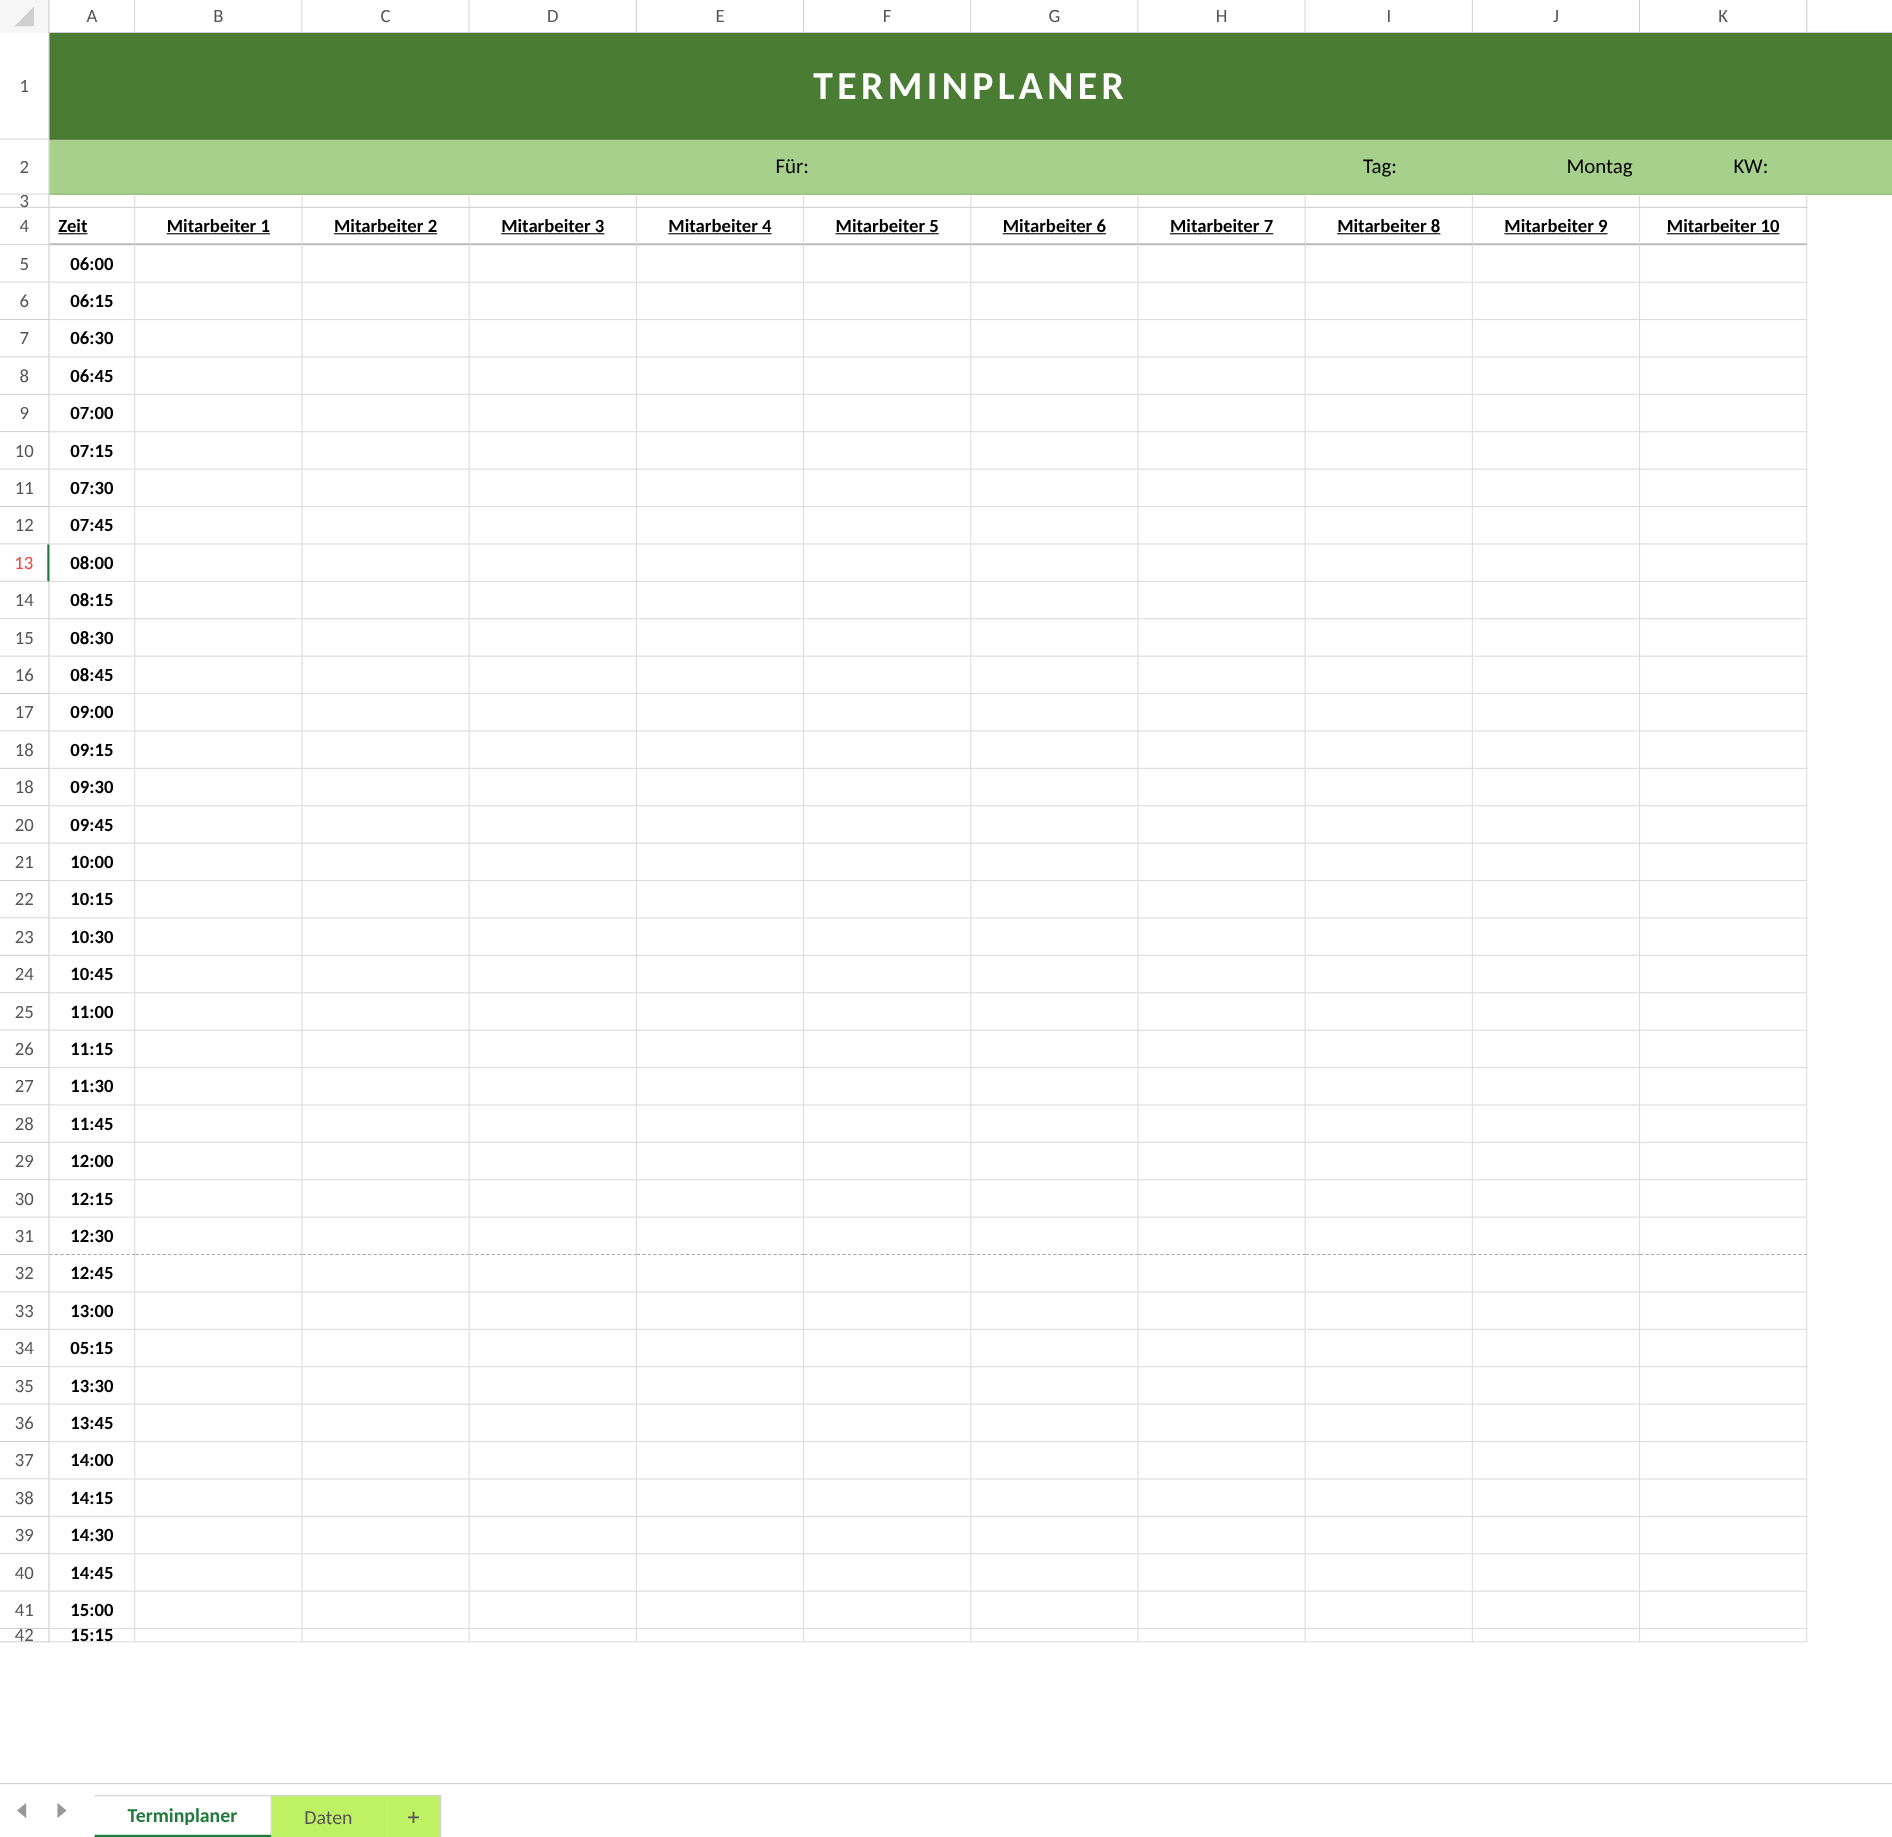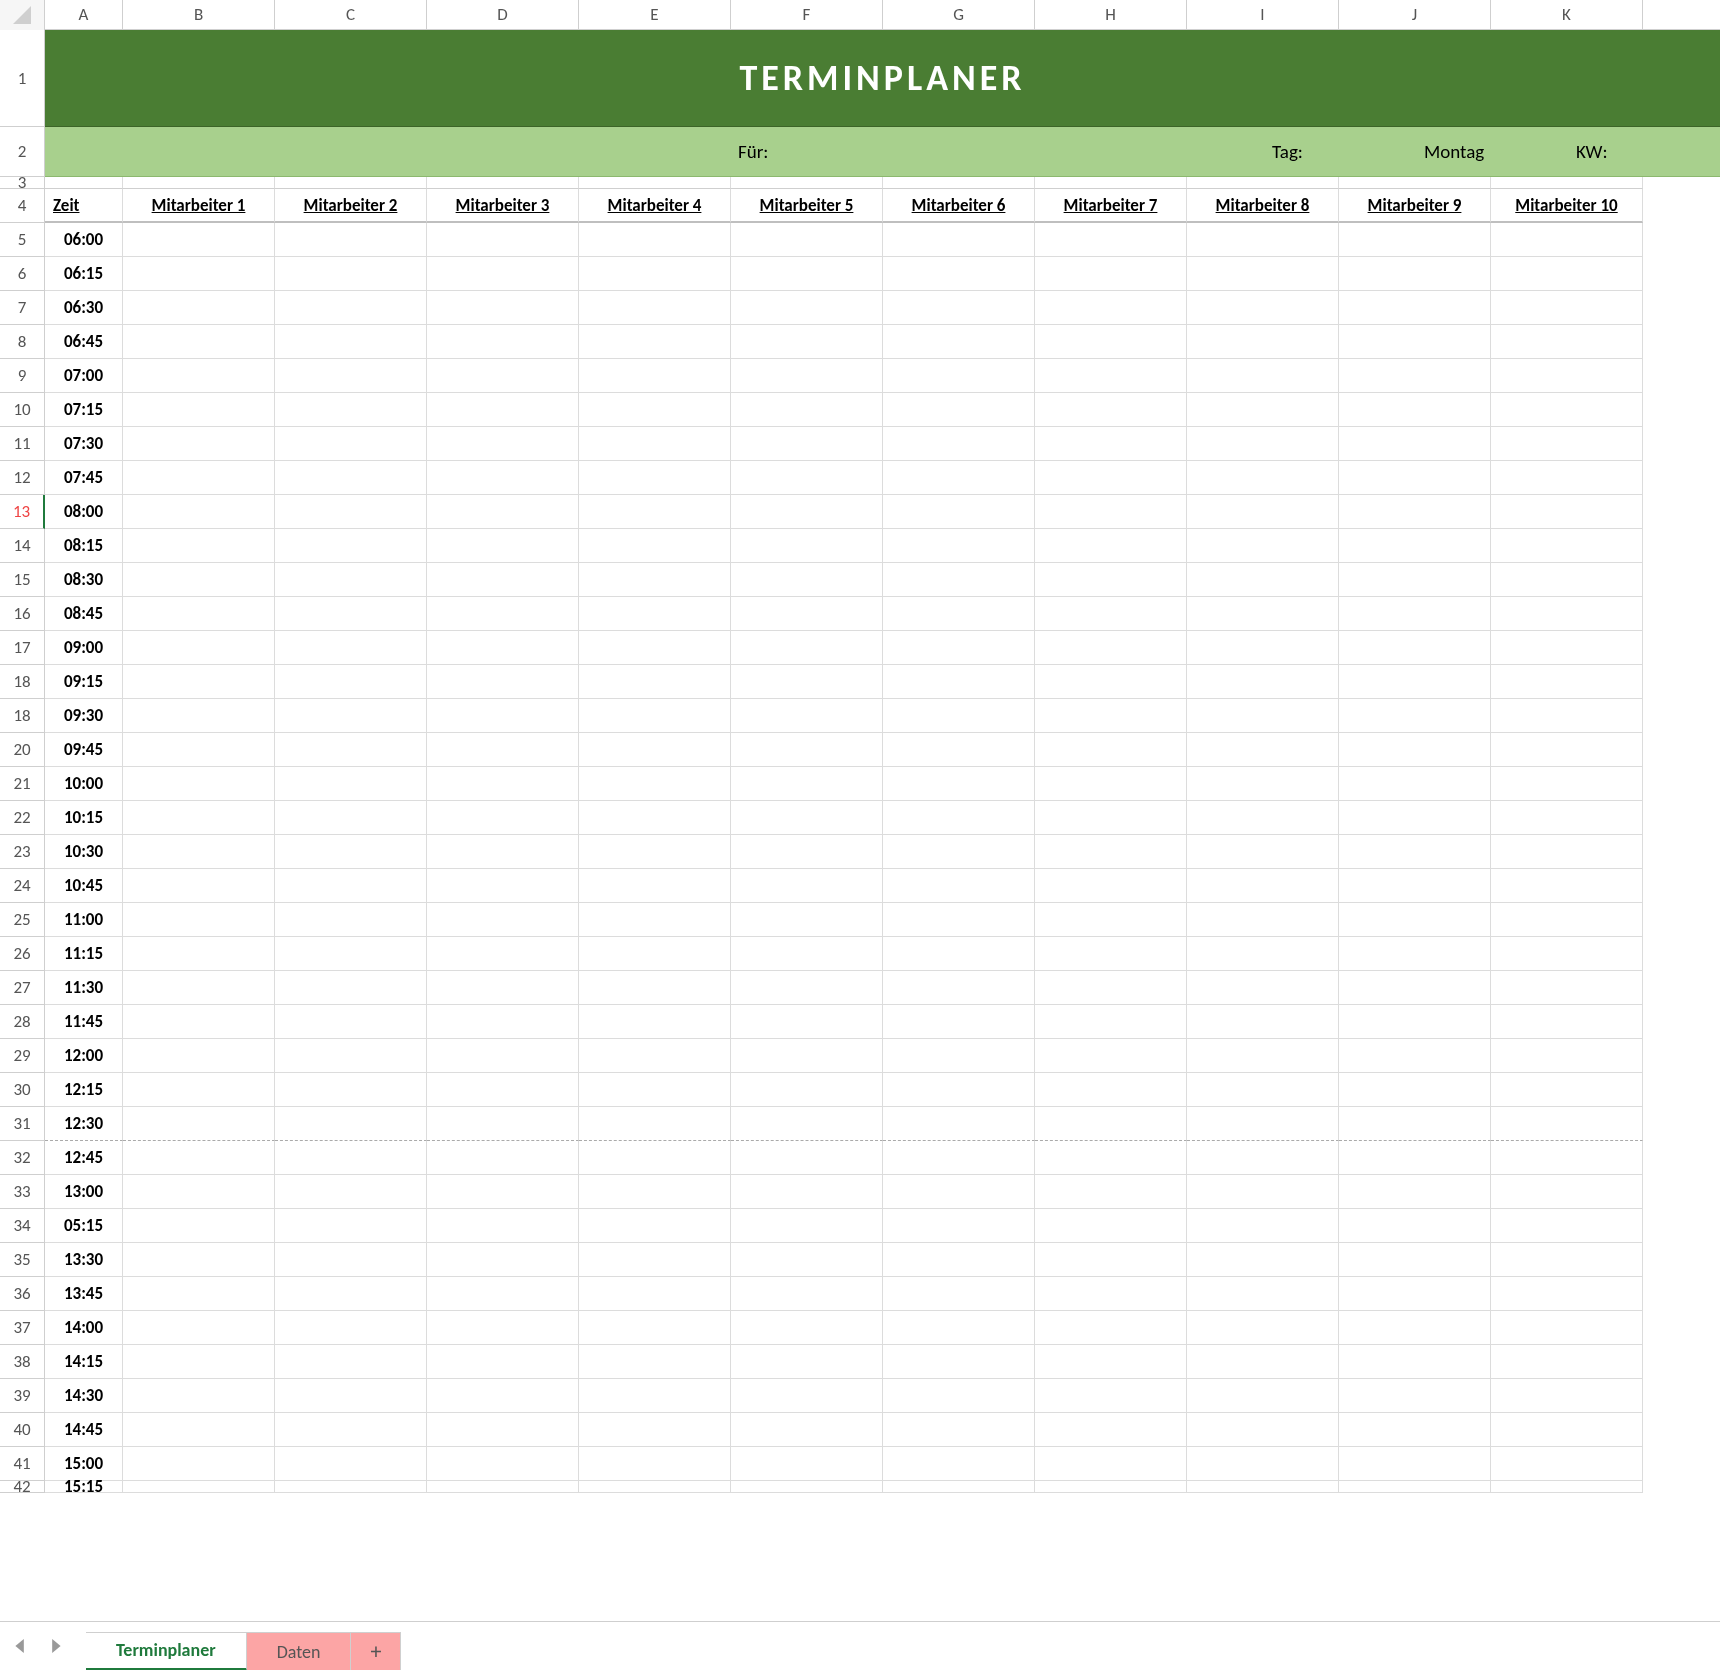--- a/index.html
+++ b/index.html
@@ -105,21 +105,21 @@
   border-bottom: 1px solid #8cb86f;
   display: flex;
   align-items: center;
   font-size: 19px;
   justify-content: flex-end;
 }
 .info-seg { padding-left: 8px; }
 .seg-fur { width: 78px; }
 .seg-fur-gap { width: 456px; } 
 .seg-tag { width: 152px; }
-.seg-tag-val { width: 152px; }
+.seg-tag-val { width: 152px; margin-left: 33px; }
 .seg-kw { width: 152px; }
 
 
 .row.row3 { height: 12px; }
 .row.row3 .cell { border-bottom: 1px solid #cfcfcf; }
 .row.row3 .cell.colA { border-bottom: 1px solid #cfcfcf; }
 .row.row3 .row-h { border-bottom: 1px solid #cfcfcf; }
 
 
 .row.header-row .cell { font-weight: 700; justify-content: center; border-bottom: 2px solid #bfbfbf; text-decoration: underline; }
@@ -158,21 +158,21 @@
 .tabs-wrap { display: flex; align-items: flex-end; height: 49px; margin-left: 14px;}
 .tab {
   height: 39px;
   padding: 0 30px;
   display: flex;
   align-items: center;
   font-size: 18px;
   color: #555;
   border-right: 1px solid #cfcfcf;
   border-top: 1px solid #cfcfcf;
-  background: #fca5a5;
+  background: #bef264;
 }
 .tab.active {
   color: #1f7a3c;
   font-weight: 700;
   border-bottom: 3px solid #1f7a3c;
   background: #fff;
 }
 .tab.add {
   width: 50px;
   padding: 0;

